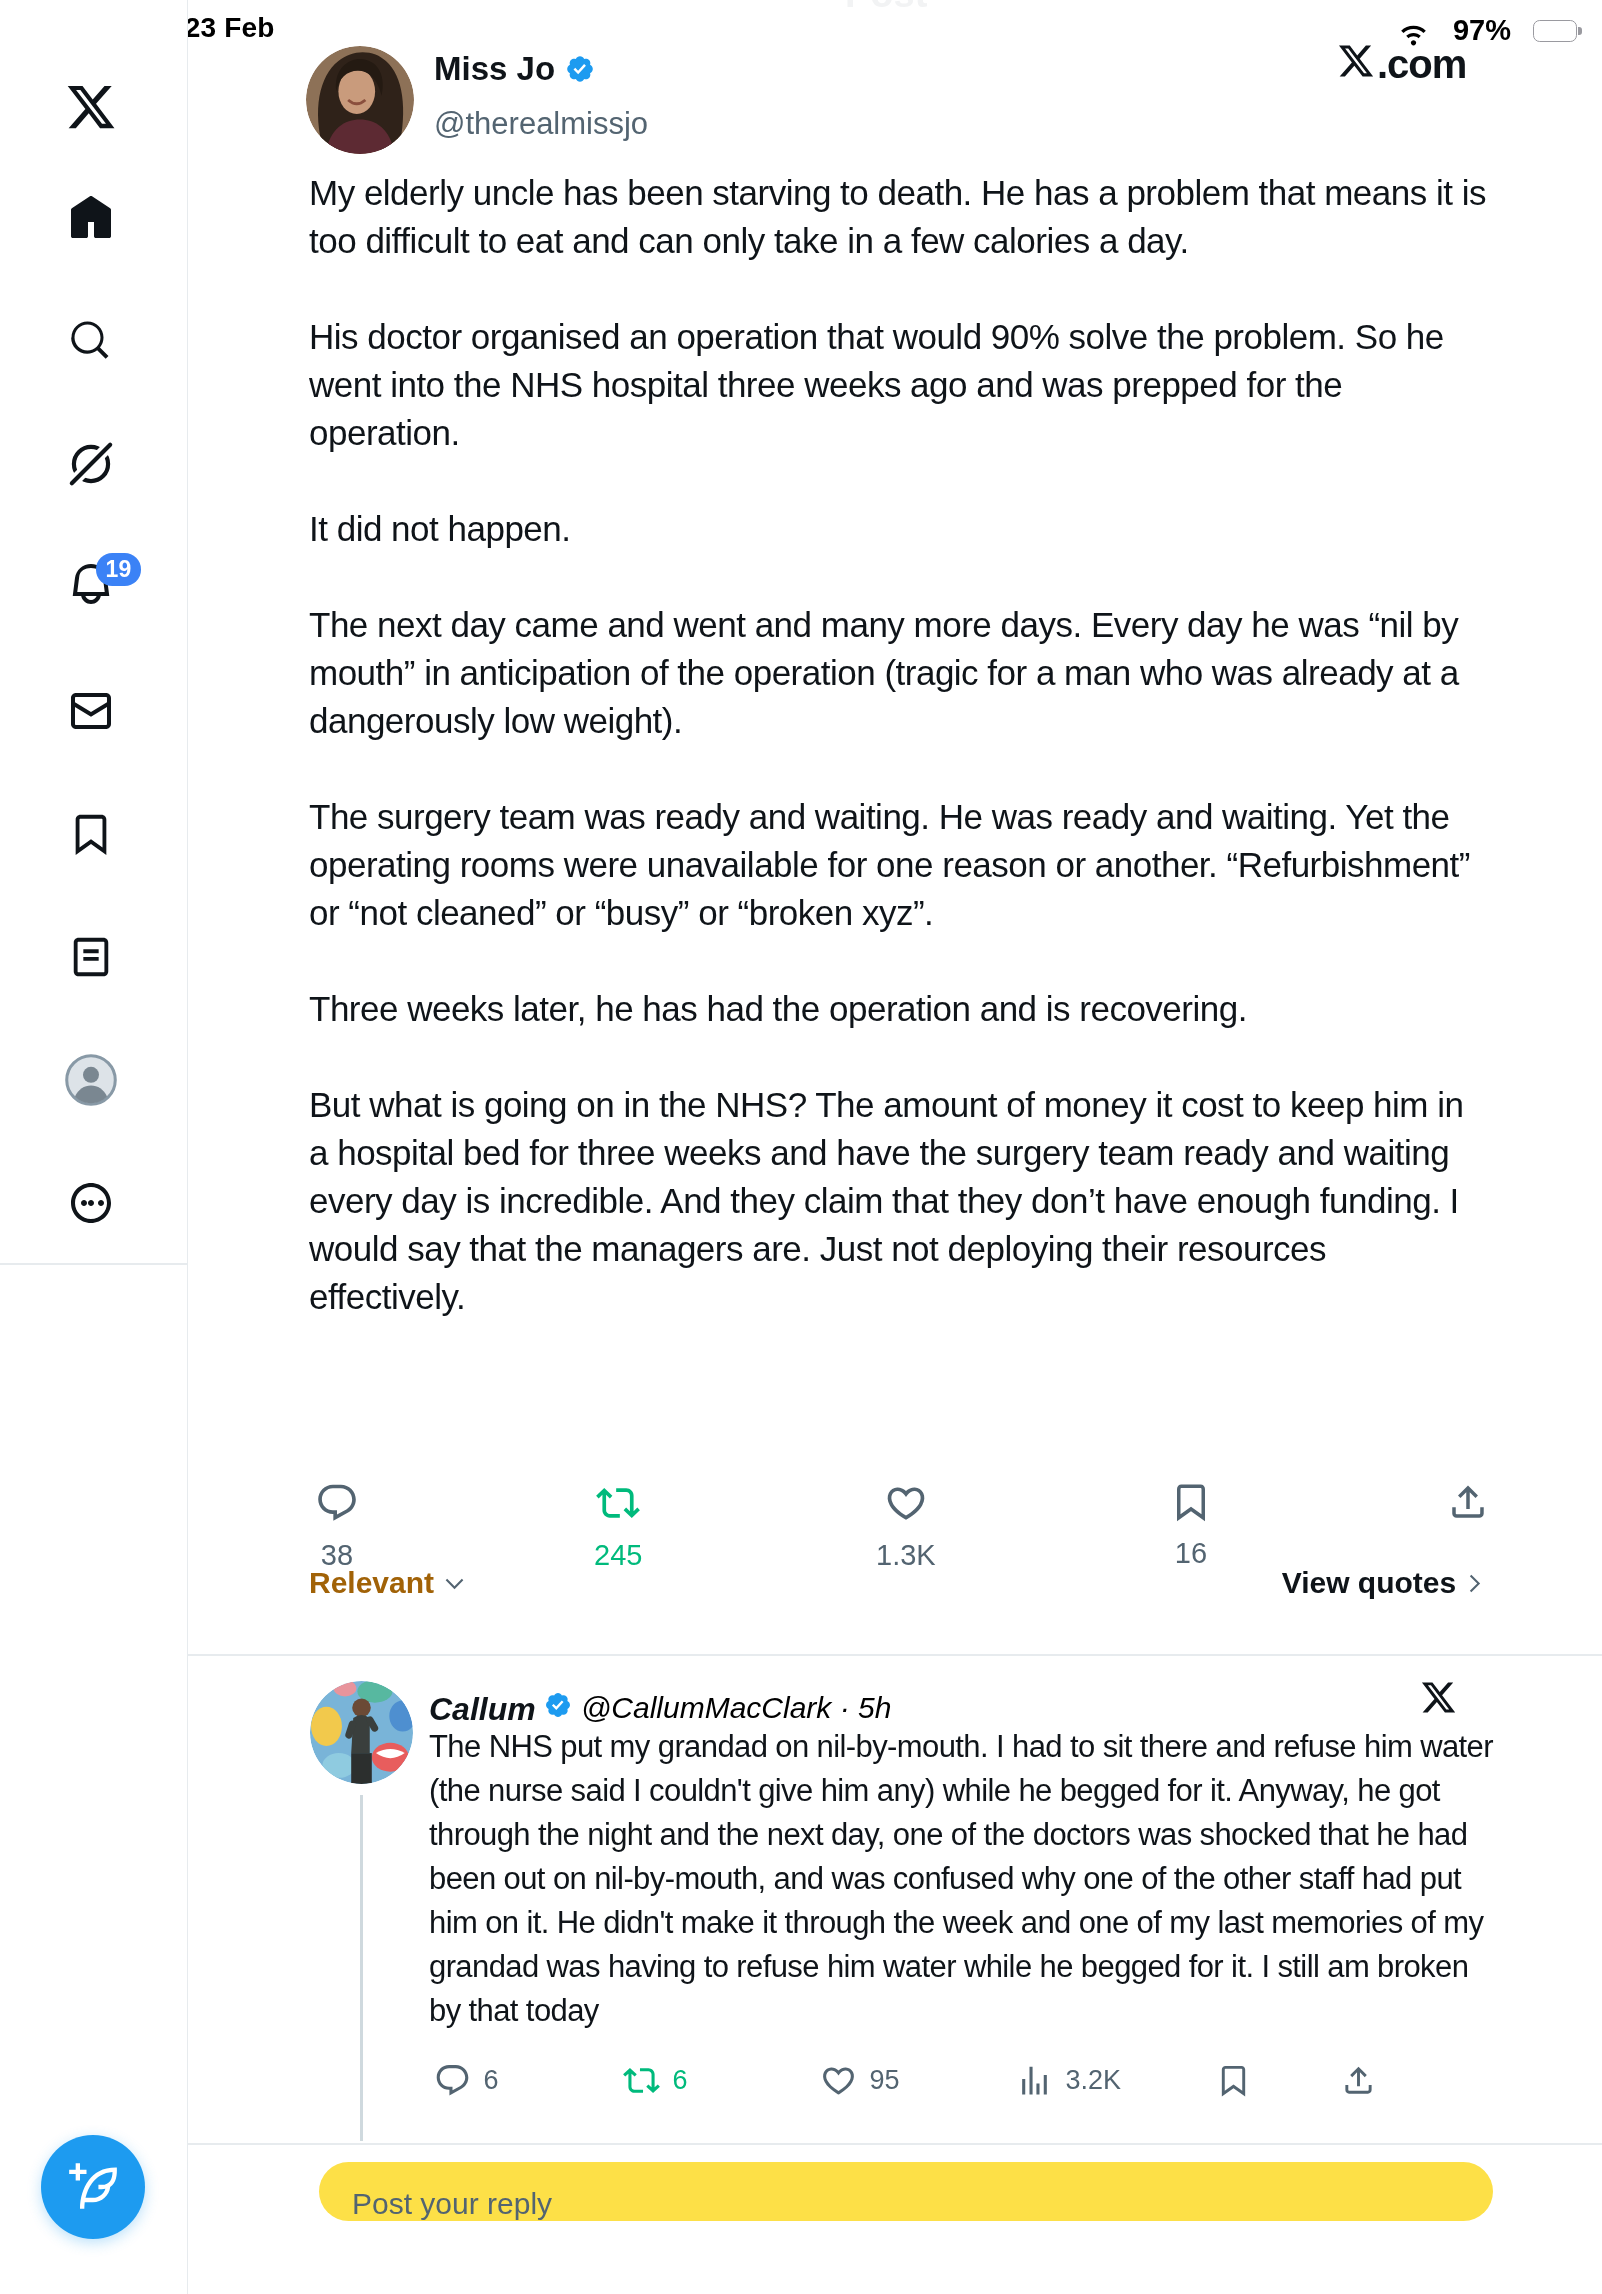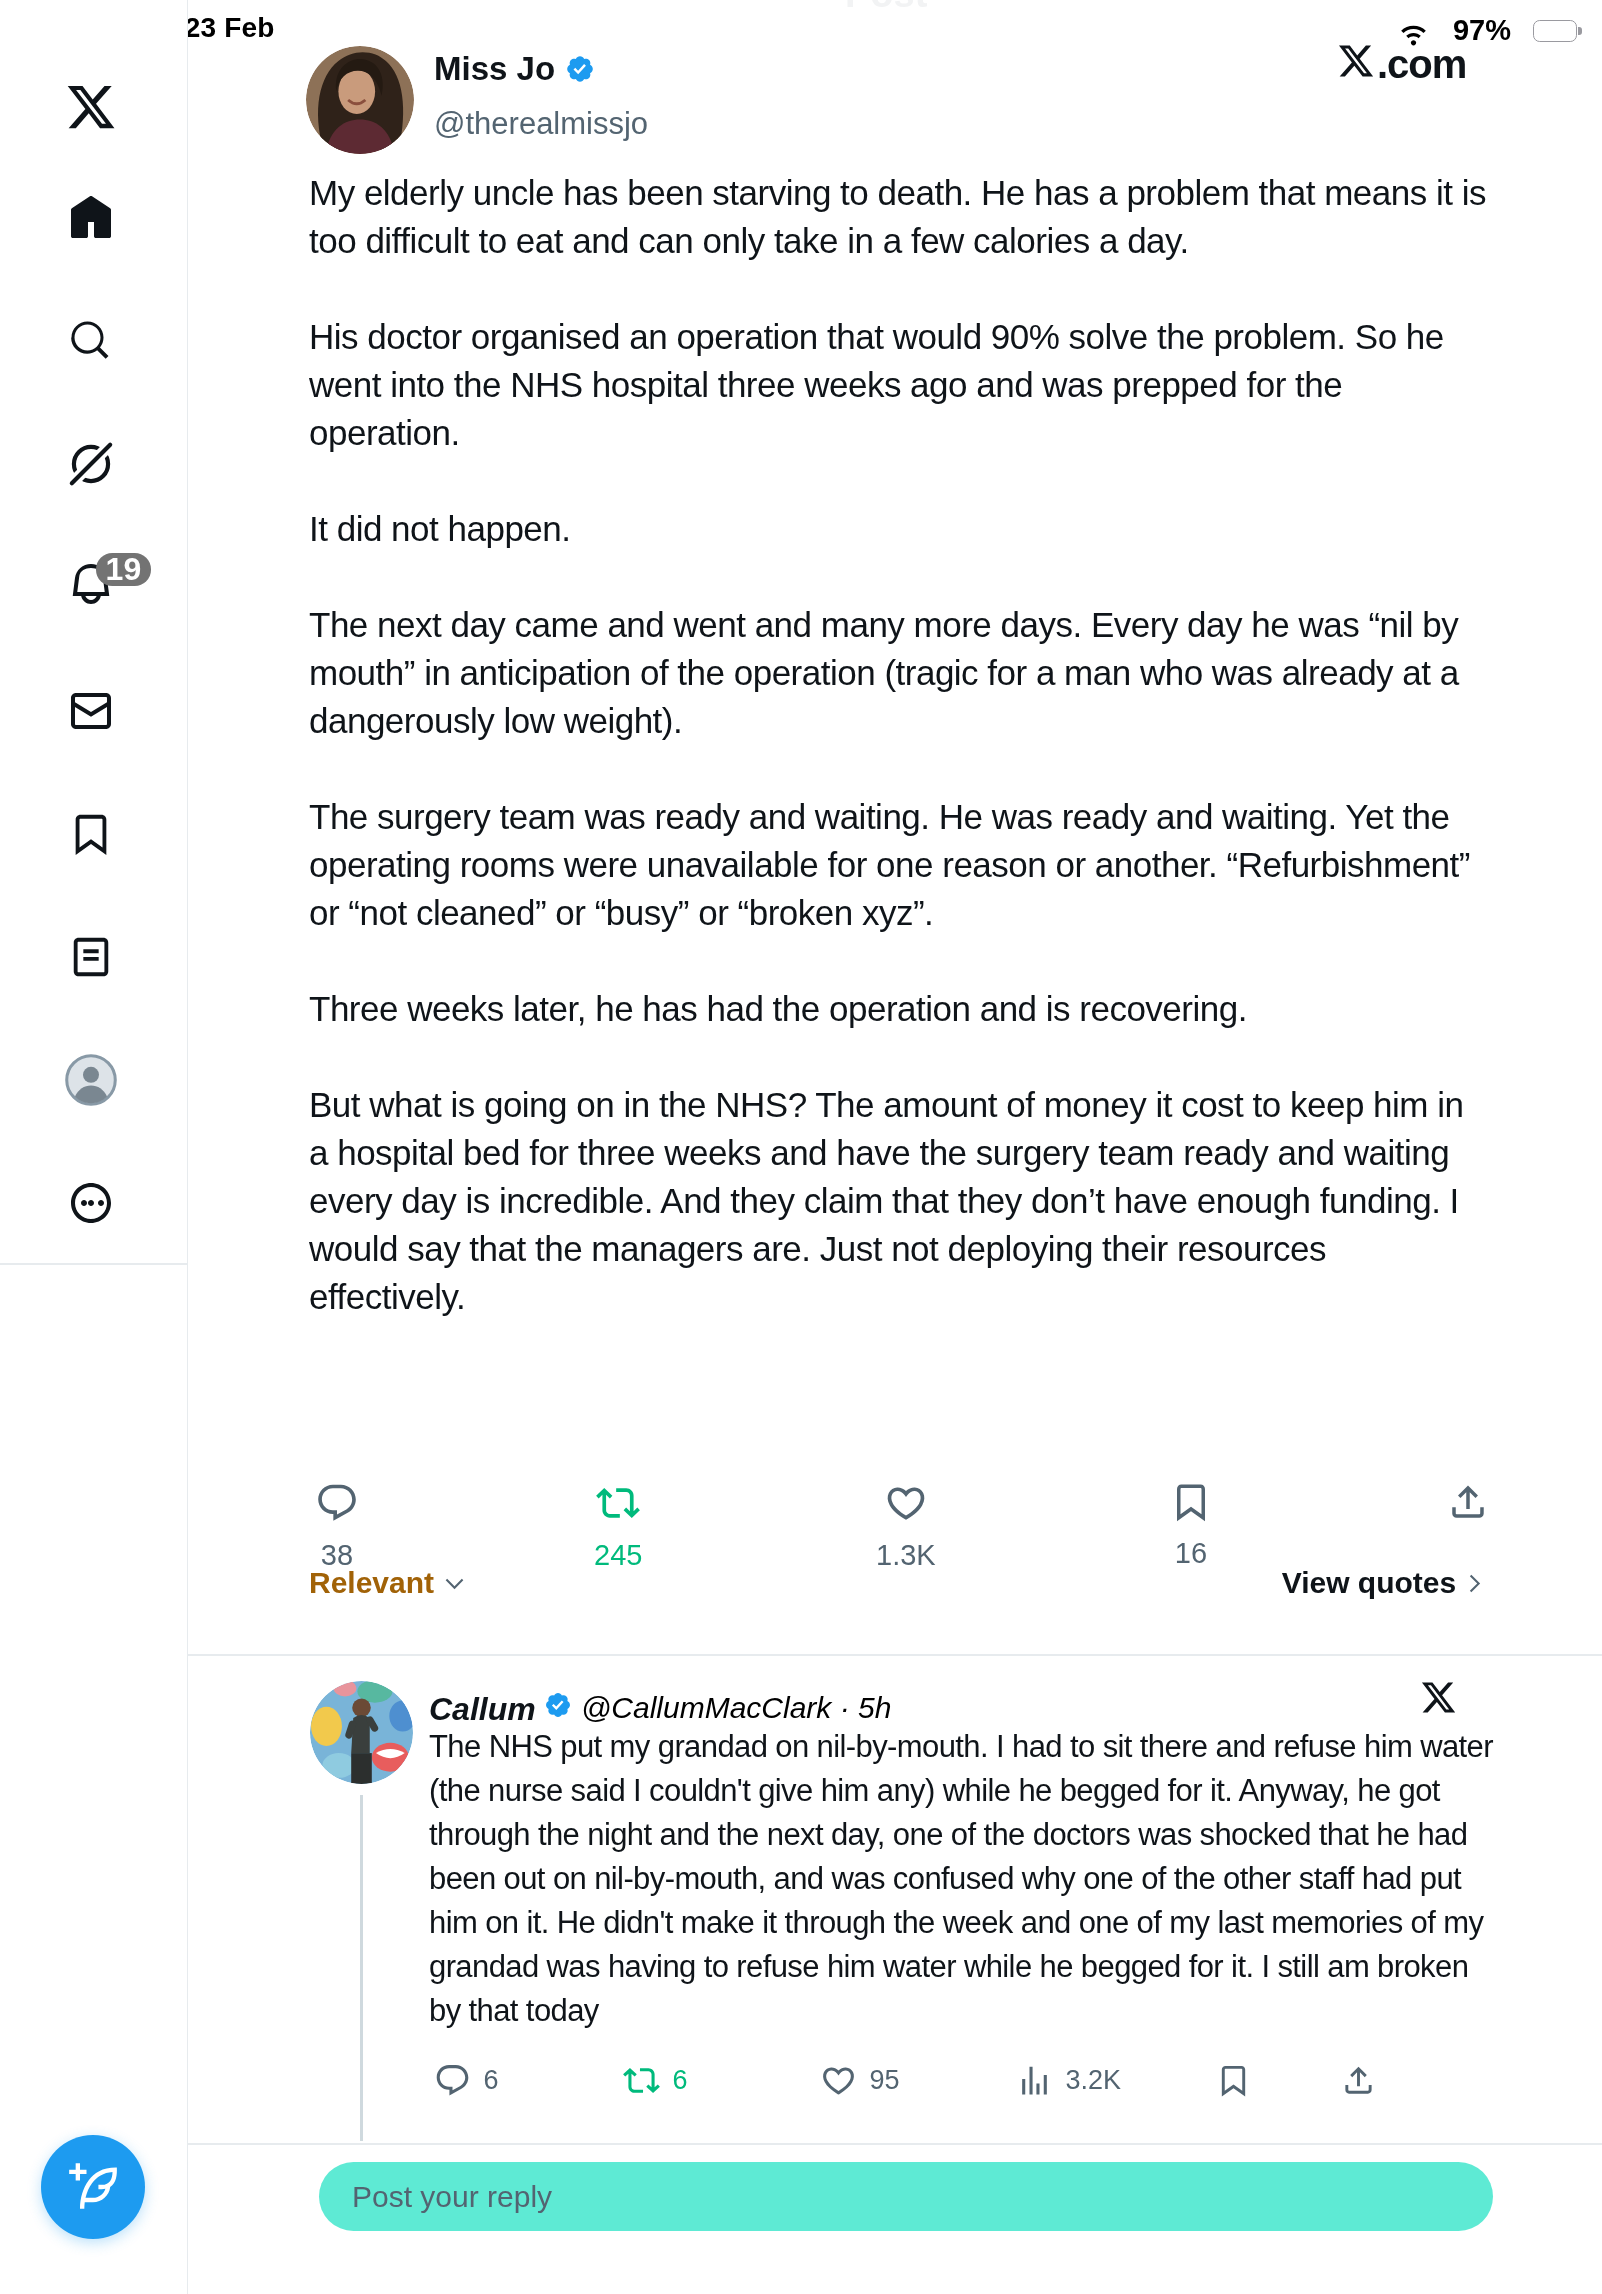--- a/index.html
+++ b/index.html
@@ -19,21 +19,21 @@
   .battery .nub { position:absolute; right:-5.8px; top:5.8px; width:3.8px; height:8.6px; background:#9a9aa0; border-radius:0 2.9px 2.9px 0; }
 
   .ghost-title { left:845px; top:-25px; font-size:38px; font-weight:700; color:#f2f3f4; line-height:38px; }
 
   .sitebrand { left:1337px; top:42px; display:flex; gap:1.9px; font-size:40px; font-weight:700; color:#0f1419; letter-spacing:-1px; }
 
   
   .sidebar { left:0; top:0; width:188px; height:2294px; border-right:1.9px solid #e7ebee; background:#fff; }
   .side-sep { left:0; top:1263px; width:188px; height:1.9px; background:#e7ebee; }
   .nav-btn { position:absolute; left:91px; transform:translate(-50%,-50%); cursor:pointer; }
-  .badge { position:absolute; left:96px; top:553px; min-width:44px; height:33px; background:#737373; color:#fff; border-radius:16.3px; font-size:32px; font-weight:700; display:flex; align-items:center; justify-content:center; padding:0 9.6px; }
+  .badge { position:absolute; left:96px; top:553px; min-width:44px; height:33px; background:#3b82f6; color:#fff; border-radius:16.3px; font-size:23px; font-weight:700; display:flex; align-items:center; justify-content:center; padding:0 9.6px; }
   .avatar-mini { width:52px; height:52px; border-radius:50%; overflow:hidden; }
 
   
   .tweet-avatar { left:306px; top:46px; width:108px; height:108px; border-radius:50%; overflow:hidden; cursor:pointer; }
   .author-row { left:434px; top:50px; display:flex; align-items:center; gap:9.6px;text-align:right; }
   .author-name { font-size:33px; font-weight:700; color:#0f1419; }
   .author-handle { left:434px; top:106px; font-size:31px; color:#536471; }
 
   
   .tweet-body { left:309px; top:169px; width:1178px; font-size:35px; line-height:48px; letter-spacing:-0.5px; color:#0f1419; white-space:pre-line; }
@@ -56,21 +56,21 @@
   
   .reply-avatar { left:310px; top:1681px; width:103px; height:103px; border-radius:50%; overflow:hidden; cursor:pointer; }
   .thread-line { left:360px; top:1795px; width:2.9px; height:346px; background:#cfd9de; }
   .reply-head { left:429px; top:1691px; display:flex; gap:8.6px;font-style:italic; }
   .reply-name { font-size:32px; font-weight:700; color:#0f1419; }
   .reply-meta { font-size:30px; color:#000000; }
   .reply-xlogo { left:1420px; top:1679px; }
   .reply-body { left:429px; top:1725px; width:1064px; font-size:31px; line-height:44px; letter-spacing:-0.6px; color:#0f1419; }
 
   
-  .reply-pill { left:319px; top:2162px; width:1174px; height:69px; background:#5eead4; border-radius:35px; display:flex; align-items:center; padding-left:33px; cursor:text; }
+  .reply-pill { left:319px; top:2162px; width:1174px; height:59px; background:#fde047; border-radius:35px; display:flex; align-items:flex-end; padding-left:33px; cursor:text; }
   .reply-pill span { font-size:30px; color:#536471; }
 
   .compose-fab { left:41px; top:2135px; width:104px; height:104px; border-radius:50%; background:#1d9bf0; display:flex; align-items:center; justify-content:center; cursor:pointer; box-shadow:0 3.8px 13.4px rgba(29,155,240,.3); }
 </style>
 </head>
 <body>
 
 <div class="screen">
 
   <div class="abs ghost-title">Post</div>

